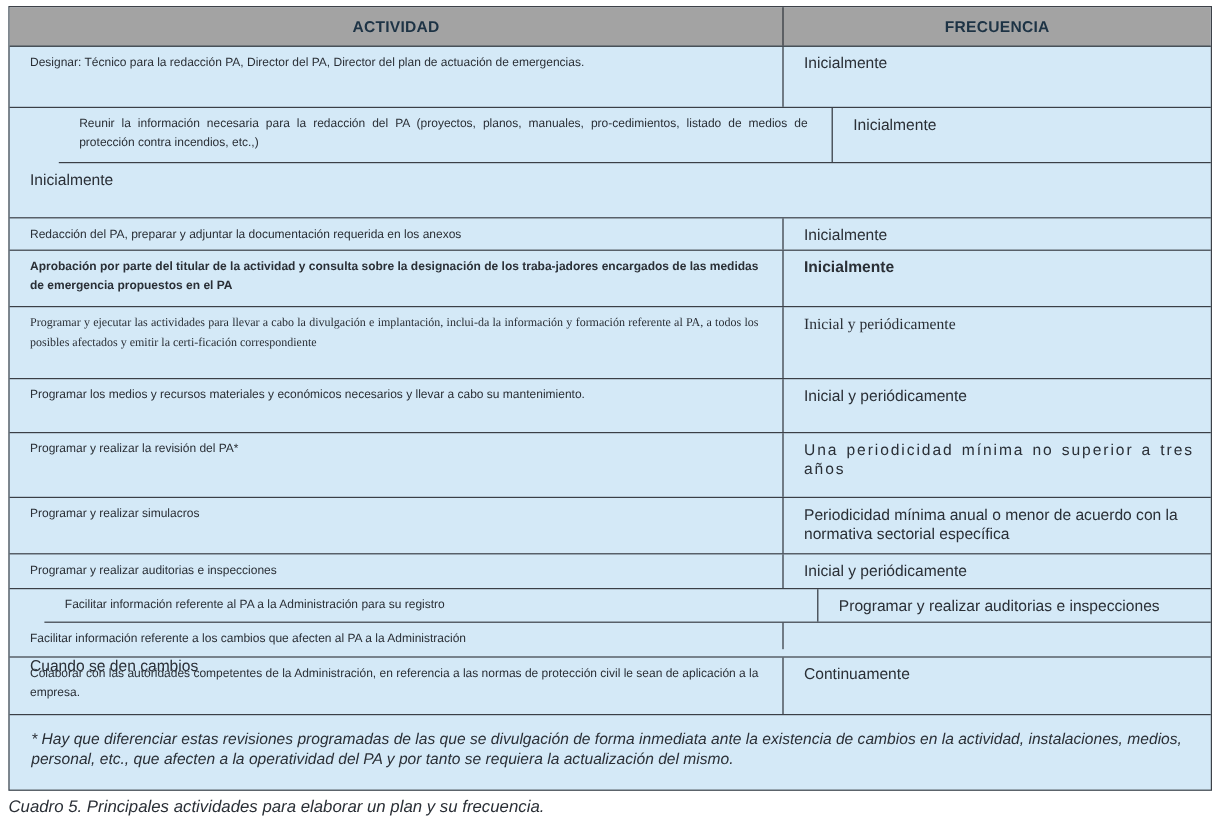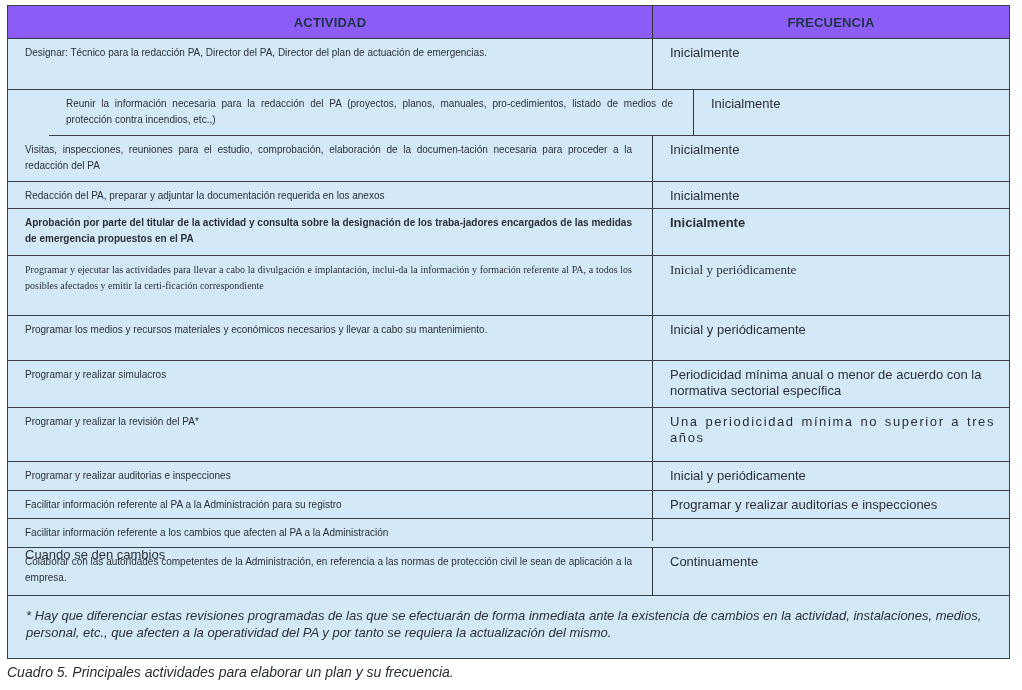--- a/index.html
+++ b/index.html
@@ -1,20 +1,20 @@
 <!DOCTYPE html>
 <html><head>
 <meta charset="utf-8">
 <style>
   html, body { margin:0; padding:0; background:#ffffff; }
   body { width:1022px; height:690px; position:relative; overflow:hidden;
          font-family:"Liberation Sans", sans-serif; color:#2a2f36; }
   .table { position:absolute; left:7px; top:5px; width:1003px;
            border:1px solid #3d4148; box-sizing:border-box; background:#d4e9f7; }
-  .hdr { display:flex; height:32px; background:#8b5cf6; border-bottom:1px solid #2f3a44; }
+  .hdr { display:flex; height:32px; background:#a3a3a3; border-bottom:1px solid #2f3a44; }
   .hdr .c { display:flex; align-items:center; justify-content:center;
             font-weight:bold; font-size:13px; color:#1d3345; letter-spacing:0.2px; }
   .c1 { width:645px; box-sizing:border-box; border-right:1px solid #2f343b; }
   .c2 { flex:1; box-sizing:border-box; }
   .row { display:flex; border-bottom:1px solid #3a3f46; box-sizing:border-box; }
   .row .c1 { padding:6px 20px 0 17px; font-size:10px; line-height:16px; text-align:justify; }
   .row .c2 { padding:6px 14px 0 17px; font-size:13px; line-height:16px; }
   .foot { padding:11px 18px 0 18px; font-style:italic; font-size:13px; line-height:17px;
           height:62px; box-sizing:border-box; }
   .caption { position:absolute; left:7px; top:664px; font-style:italic; font-size:14px; color:#2a2f36; }
@@ -30,60 +30,59 @@
   <div id="rows">
       <div class="row" style="height: 51px;">
         <div class="c1">Designar: Técnico para la redacción PA, Director del PA, Director del plan de actuación de emergencias.</div>
         <div class="c2">Inicialmente</div>
       </div>
       <div class="row" style="height: 46px; margin-left: 41px;">
         <div class="c1">Reunir la información necesaria para la redacción del PA (proyectos, planos, manuales, pro-cedimientos, listado de medios de protección contra incendios, etc.,)</div>
         <div class="c2">Inicialmente</div>
       </div>
       <div class="row" style="height: 46px;">
-        <div class="c1">Visitas, inspecciones, reuniones para el estudio, comprobación, elaboración de la documen-tación necesaria para proceder a la redacción del PA</div>
         <div class="c2">Inicialmente</div>
       </div>
       <div class="row" style="height: 27px;">
         <div class="c1">Redacción del PA, preparar y adjuntar la documentación requerida en los anexos</div>
         <div class="c2">Inicialmente</div>
       </div>
       <div class="row" style="height: 47px; font-weight: bold;">
         <div class="c1">Aprobación por parte del titular de la actividad y consulta sobre la designación de los traba-jadores encargados de las medidas de emergencia propuestos en el PA</div>
         <div class="c2">Inicialmente</div>
       </div>
       <div class="row" style="height: 60px; font-family: Liberation Serif, serif;">
         <div class="c1">Programar y ejecutar las actividades para llevar a cabo la divulgación e implantación, inclui-da la información y formación referente al PA, a todos los posibles afectados y emitir la certi-ficación correspondiente</div>
         <div class="c2">Inicial y periódicamente</div>
       </div>
       <div class="row" style="height: 45px;">
         <div class="c1">Programar los medios y recursos materiales y económicos necesarios y llevar a cabo su mantenimiento.</div>
         <div class="c2">Inicial y periódicamente</div>
       </div>
+      <div class="row" style="height: 54px;">
+        <div class="c1">Programar y realizar la revisión del PA*</div>
+        <div class="c2" style="letter-spacing: 1.6px; text-align: justify;">Una periodicidad mínima no superior a tres años</div>
+      </div>
       <div class="row" style="height: 47px;">
         <div class="c1">Programar y realizar simulacros</div>
         <div class="c2">Periodicidad mínima anual o menor de acuerdo con la normativa sectorial específica</div>
-      </div>
-      <div class="row" style="height: 54px;">
-        <div class="c1">Programar y realizar la revisión del PA*</div>
-        <div class="c2" style="letter-spacing: 1.6px; text-align: justify;">Una periodicidad mínima no superior a tres años</div>
       </div>
       <div class="row" style="height: 29px;">
         <div class="c1">Programar y realizar auditorias e inspecciones</div>
         <div class="c2">Inicial y periódicamente</div>
       </div>
-      <div class="row" style="height: 28px;">
+      <div class="row" style="height: 28px; margin-left: 29px;">
         <div class="c1">Facilitar información referente al PA a la Administración para su registro</div>
         <div class="c2">Programar y realizar auditorias e inspecciones</div>
       </div>
       <div class="row" style="height: 29px; flex-direction: column;">
         <div class="c1">Facilitar información referente a los cambios que afecten al PA a la Administración</div>
         <div class="c2">Cuando se den cambios</div>
       </div>
       <div class="row" style="height: 48px;">
         <div class="c1">Colaborar con las autoridades competentes de la Administración, en referencia a las normas de protección civil le sean de aplicación a la empresa.</div>
         <div class="c2">Continuamente</div>
       </div>
     </div>
-  <div class="foot">* Hay que diferenciar estas revisiones programadas de las que se efectuarán de forma inmediata ante la existencia de cambios en la actividad, instalaciones, medios, personal, etc., que afecten a la operatividad del PA y por tanto se requiera la actualización del mismo.</div>
+  <div class="foot">* Hay que diferenciar estas revisiones programadas de las que se divulgación de forma inmediata ante la existencia de cambios en la actividad, instalaciones, medios, personal, etc., que afecten a la operatividad del PA y por tanto se requiera la actualización del mismo.</div>
 </div>
 
 <div class="caption">Cuadro 5. Principales actividades para elaborar un plan y su frecuencia.</div>
 
 </body></html>

